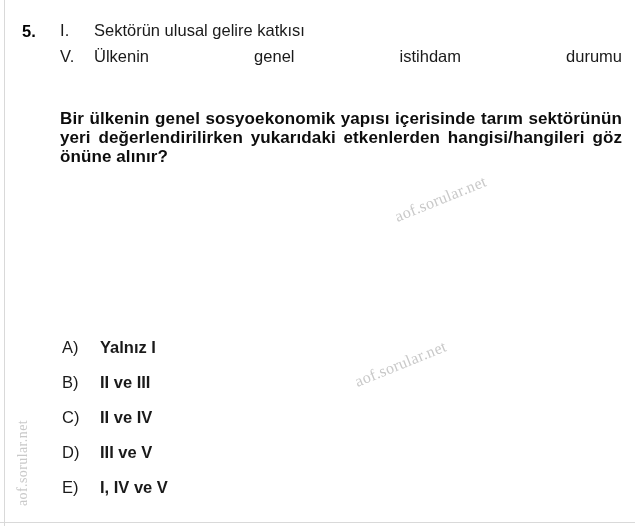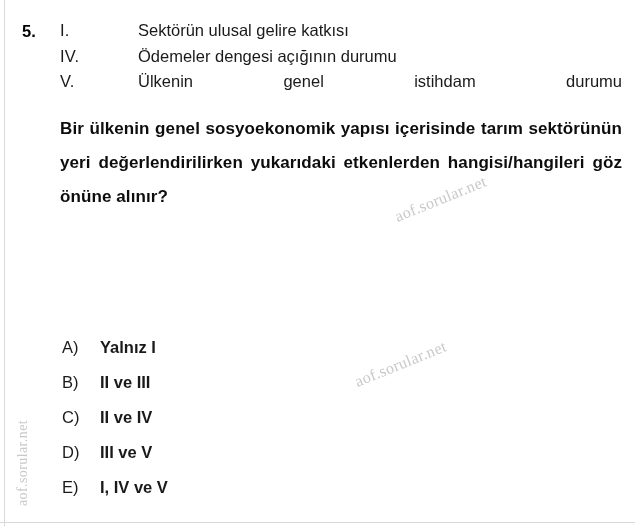--- a/index.html
+++ b/index.html
@@ -108,36 +108,35 @@
     color: #1a1a1a;
   }
   .stmt .num {
     width: 34px;
     flex: 0 0 34px;
     text-align: left;
     letter-spacing: 0.2px;
   }
   .stmt .txt {
     flex: 1 1 auto;
-    margin-left: 44px;
   }
   
   .stmt.justify .txt {
     text-align: justify;
     text-align-last: justify;
     -moz-text-align-last: justify;
   }
 
   
   .q-stem {
-    margin-top: 17px;
+    margin-top: 40px;
     width: 562px;
     font-size: 17px;
     font-weight: bold;
-    line-height: 34px;
+    line-height: 19px;
     text-align: justify;
     text-align-last: left;
     -moz-text-align-last: left;
     color: #0d0d0d;
     letter-spacing: 0.1px;
   }
 
   
   .opts {
     position: absolute;
@@ -177,24 +176,20 @@
 
     <div class="q-number">5.</div>
 
     <div class="q-body">
 
       <ul class="stmt-list">
         <li class="stmt">
           <span class="num">I.</span>
           <span class="txt">Sektörün ulusal gelire katkısı</span>
         </li>
-        <li class="stmt">
-          <span class="num">IV.</span>
-          <span class="txt">Ödemeler dengesi açığının durumu</span>
-        </li>
         <li class="stmt justify">
           <span class="num">V.</span>
           <span class="txt">Ülkenin genel istihdam durumu</span>
         </li>
       </ul>
 
       <div class="q-stem">Bir ülkenin genel sosyoekonomik yapısı içerisinde tarım sektörünün yeri değerlendirilirken yukarıdaki etkenlerden hangisi/hangileri göz önüne alınır?</div>
 
     </div>
   </div>

